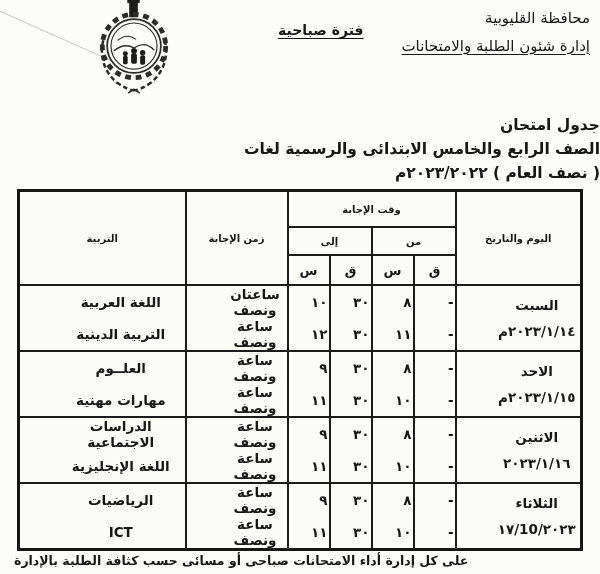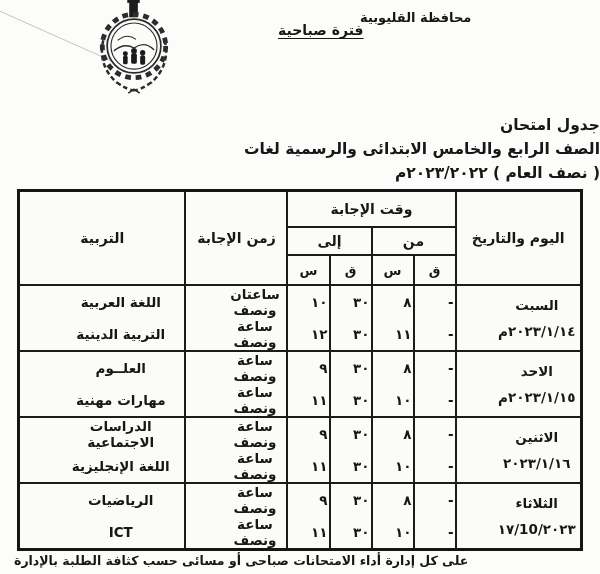--- a/index.html
+++ b/index.html
@@ -5,21 +5,21 @@
   html,body{margin:0;padding:0;background:#e8e8e6;}
   .page{
     position:relative;width:600px;height:574px;margin:0 auto;
     background:#fcfcfa;overflow:hidden;
     font-family:"DejaVu Sans",sans-serif;color:#171717;
     direction:rtl;
   }
   
   .gov-block{
     position:absolute;top:4px;right:10px;width:230px;
-    text-align:left;font-weight:bold;font-size:13px;line-height:28px;
+    text-align:right;font-weight:normal;font-size:15px;line-height:28px;
   }
   .gov-line{white-space:nowrap;}
   .gov-line.underlined{text-decoration:underline;text-underline-offset:3px;}
   .period{
     position:absolute;top:22px;left:278px;
     font-weight:bold;font-size:14px;text-decoration:underline;text-underline-offset:3px;
     white-space:nowrap;
   }
   .logo{position:absolute;top:-2px;left:86px;}
   .scratch{
@@ -36,21 +36,21 @@
     position:absolute;top:189px;right:17px;
     border-collapse:collapse;table-layout:fixed;width:566px;
     border:3px solid #151515;
     background:#fbfbf8;
   }
   .schedule th,.schedule td{
     border:2px solid #1b1b1b;
     font-weight:bold;text-align:center;vertical-align:middle;
     padding:0 2px;overflow:hidden;
   }
-  .schedule th{font-size:14px;}
+  .schedule th{font-size:10px;}
   .schedule td{font-size:13.5px;padding-left:39px;}
   tr.h1 th{height:34px;}
   tr.h2 th{height:26px;}
   tr.h3 th{height:28px;font-size:13px;}
   tr.sub td{height:30px;}
   tr.sub1 td{border-bottom-style:none;}
   tr.sub2 td{border-top-style:none;}
   td.daycell{font-size:13.5px;line-height:26px;}
   td.subject{font-size:13.5px;}
   
@@ -61,20 +61,21 @@
 </style>
 </head>
 <body>
 
 <div class="page">
 
   <div class="scratch"></div>
 
   <div class="gov-block">
     <div class="gov-line">محافظة القليوبية</div>
+    <div class="gov-line underlined">إدارة شئون الطلبة والامتحانات</div>
   </div>
 
   <div class="period">فترة صباحية</div>
 
   <svg class="logo" width="96" height="100" viewBox="0 0 100 104">
     <g stroke="#2c2c2c" fill="none" stroke-width="2">
 
       <rect x="45" y="2" width="9" height="18" fill="#1c1c1c" stroke="none"></rect>
       <rect x="43" y="0" width="13" height="5" fill="#1c1c1c" stroke="none"></rect>
 

